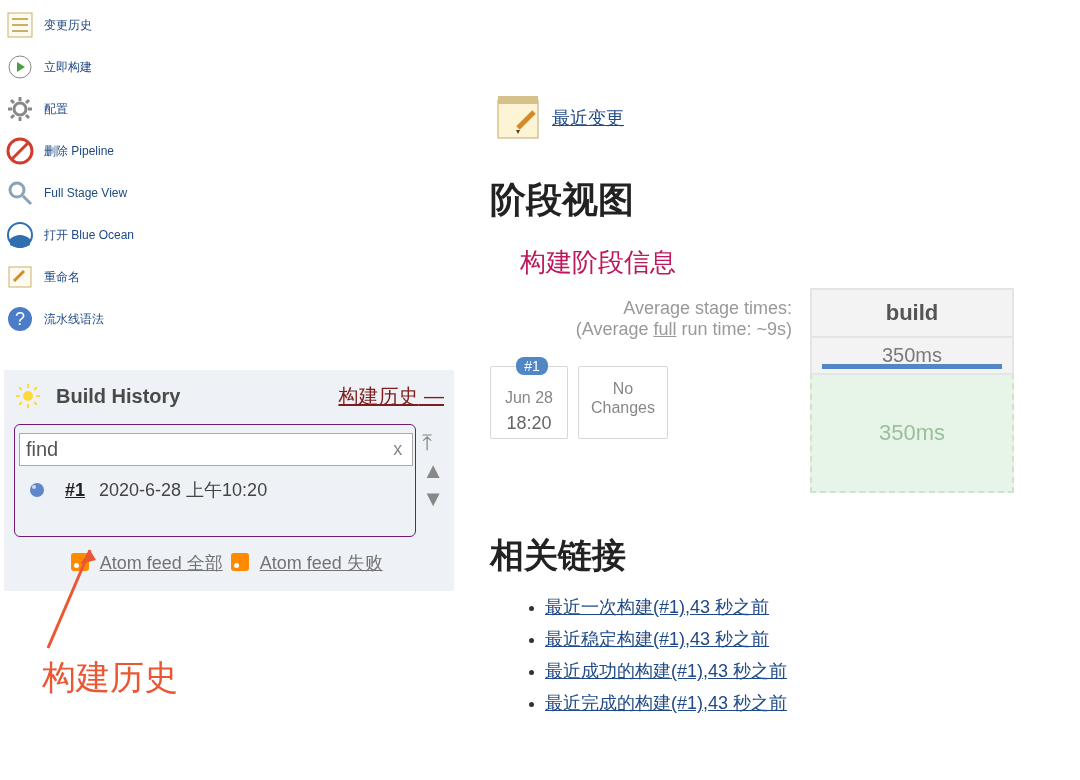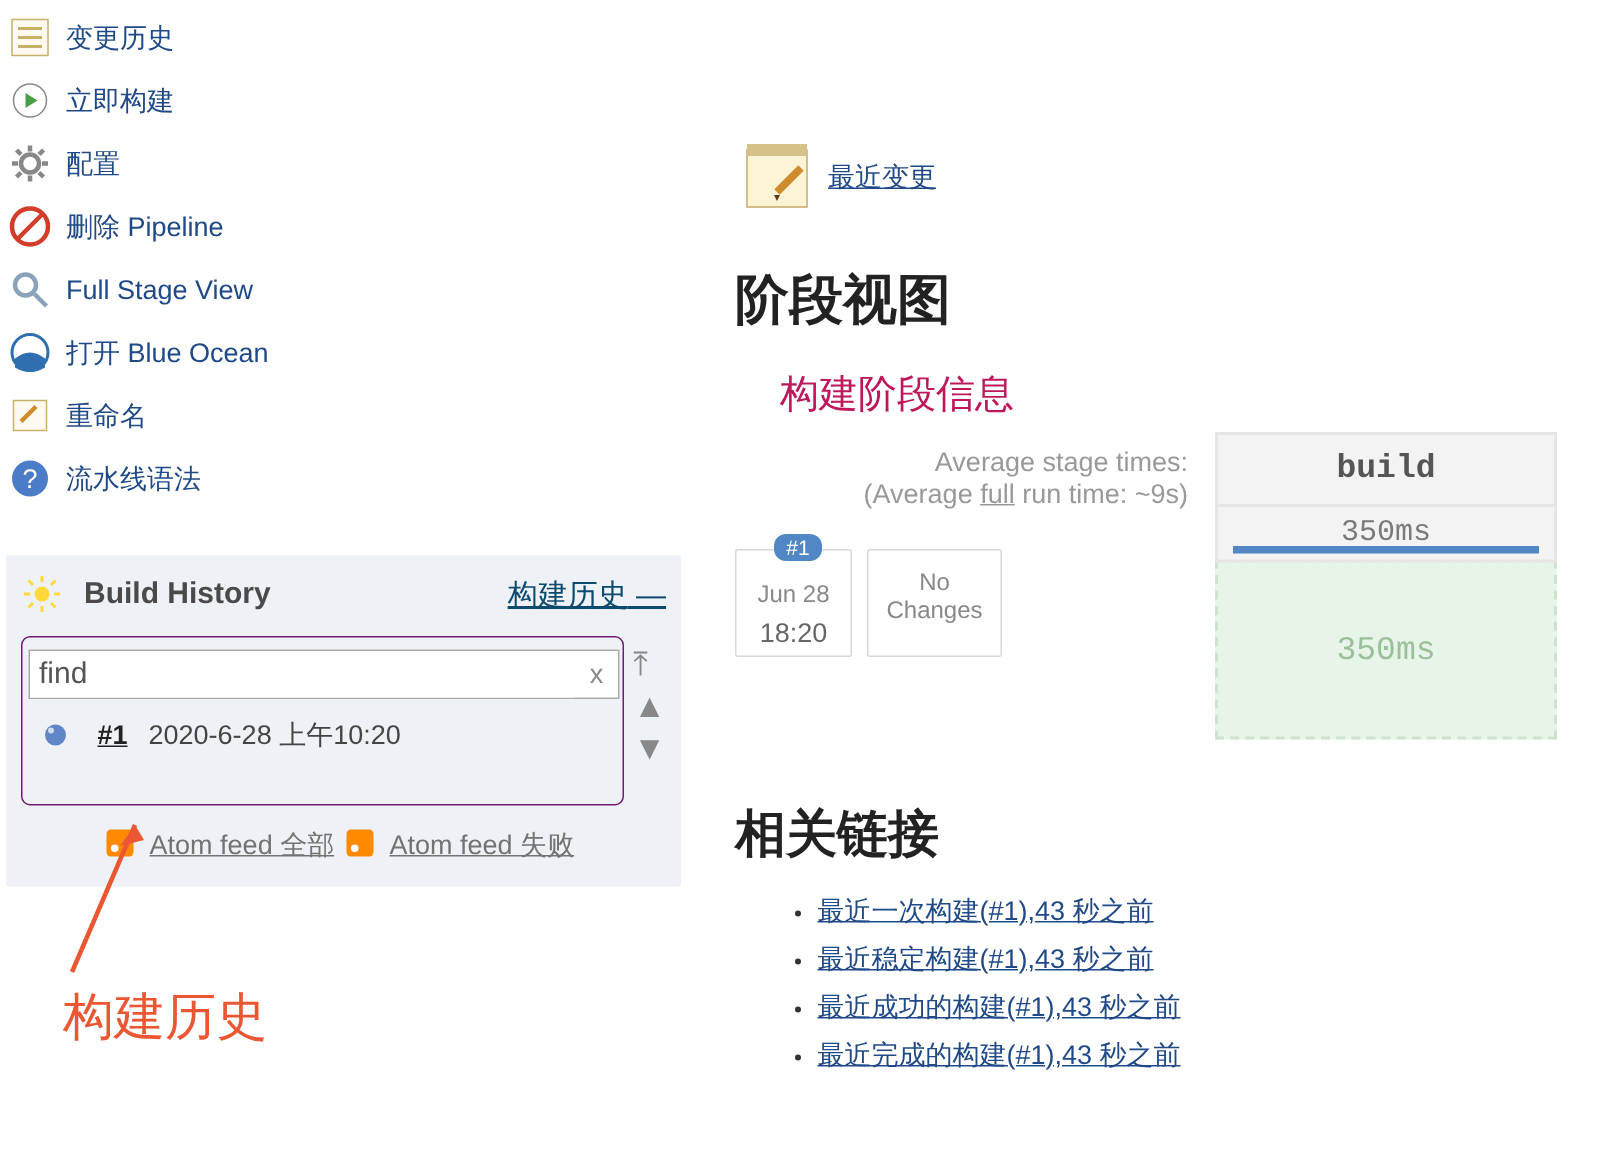--- a/index.html
+++ b/index.html
@@ -2,27 +2,27 @@
 <html><head>
 <meta charset="utf-8">
 <style>
   * { box-sizing: border-box; }
   body { margin: 0; font-family: Arial, "PingFang SC", sans-serif; font-size: 16px; color: #333; width: 1080px; height: 780px; background: #fff; position: relative; }
 
   
   .sidebar { position: absolute; left: 4px; top: 4px; width: 450px; }
   .menu { list-style: none; padding: 0; margin: 0 0 30px 0; }
   .menu li { display: flex; align-items: center; gap: 10px; padding: 7px 2px; }
-  .menu li a { color: #204A87; text-decoration: none; font-size: 18px; }
+  .menu li a { color: #204A87; text-decoration: none; font-size: 12px; }
   .ic { width: 28px; height: 28px; display: inline-flex; align-items: center; justify-content: center; }
 
   .bh-panel { background: #eef2f6; border-radius: 2px; padding: 12px 10px 10px 10px; margin-top: 10px; }
   .bh-head { display: flex; align-items: center; gap: 14px; }
   .bh-title { color: #4a4a4a; font-weight: bold; font-size: 20px; }
-  .bh-link { margin-left: auto; color: #0c4a6e; text-decoration: underline; font-size: 20px; cursor: pointer; white-space: nowrap; }
+  .bh-link { margin-left: auto; color: #7f1d1d; text-decoration: underline; font-size: 20px; cursor: pointer; white-space: nowrap; }
   .find-row { display: flex; gap: 6px; margin: 14px 0 0 0; }
   .find-box { flex: 1; border: 1px solid #701a75; padding: 6px 0 28px 2px; border-radius: 6px; }
   .find-input-wrap { display: flex; border: 1px solid #aaa; background: #fff; margin: 2px; }
   .find-input { flex: 1; border: none; outline: none; font-size: 20px; padding: 4px 6px; color: #555; }
   .find-x { border: none; background: transparent; color: #888; font-size: 18px; padding: 0 10px; cursor: pointer; }
   .hist-row { padding: 8px 4px 4px 6px; display: flex; align-items: center; gap: 14px; color: #333; font-size: 18px; }
   .hist-row .hn { color: #222; font-weight: bold; text-decoration: underline; }
   .hist-row .dt { color: #444; }
   .nav-col { display: flex; flex-direction: column; gap: 6px; padding-top: 8px; }
   .nav-col span { color: #888; font-size: 22px; cursor: pointer; line-height: 1; }
@@ -39,21 +39,21 @@
   
   .main { position: absolute; left: 490px; top: 90px; width: 570px; }
   .recent { display: flex; align-items: center; gap: 6px; margin-bottom: 30px; }
   .recent a { color: #204A87; text-decoration: underline; font-size: 18px; }
   .h2 { font-size: 36px; font-weight: bold; margin: 15px 0 20px 0; color: #222; }
   .anno-stage { color: #be185d; font-size: 26px; margin: 6px 0 8px 30px; }
 
   .stage-wrap { display: flex; gap: 10px; align-items: flex-start; }
   .avgbox { flex: 0 0 310px; text-align: right; color: #999; font-size: 18px; padding: 10px 8px 10px 4px; }
   .avgbox .full { text-decoration: underline; }
-  .build-col { width: 228px; font-family: Liberation Mono, monospace; }
+  .build-col { width: 204px; }
   .build-head { background: #f3f3f3; border: 2px solid #e5e5e5; text-align: center; font-weight: bold; font-size: 22px; line-height: 46px; color: #555; }
   .build-time { background: #f3f3f3; border: 2px solid #e5e5e5; border-top: none; text-align: center; font-size: 20px; color: #7a7a7a; padding: 6px 0; position: relative; }
   .build-time::after { content: ""; position: absolute; left: 10px; right: 10px; bottom: 4px; height: 5px; background: #5287c6; }
   .build-cell { background: #e7f5e8; border: 2px dashed #cde3cd; height: 120px; display: flex; align-items: center; justify-content: center; color: #9abf9a; font-size: 22px; margin-top: -2px;}
 
   .left-stage-cards { position: absolute; top: 78px; left: 0; width: 200px; display: flex; gap: 10px; }
   .card { background: #fff; border: 1px solid #d8d8d8; border-radius: 2px; text-align: center; }
   .card.sm { width: 78px; }
   .card.no { width: 90px; }
   .badge { display: inline-block; background: #5287c6; color: #fff; border-radius: 8px; font-size: 14px; padding: 1px 8px; margin: -10px 0 2px 6px; position: relative; top: -10px; }

